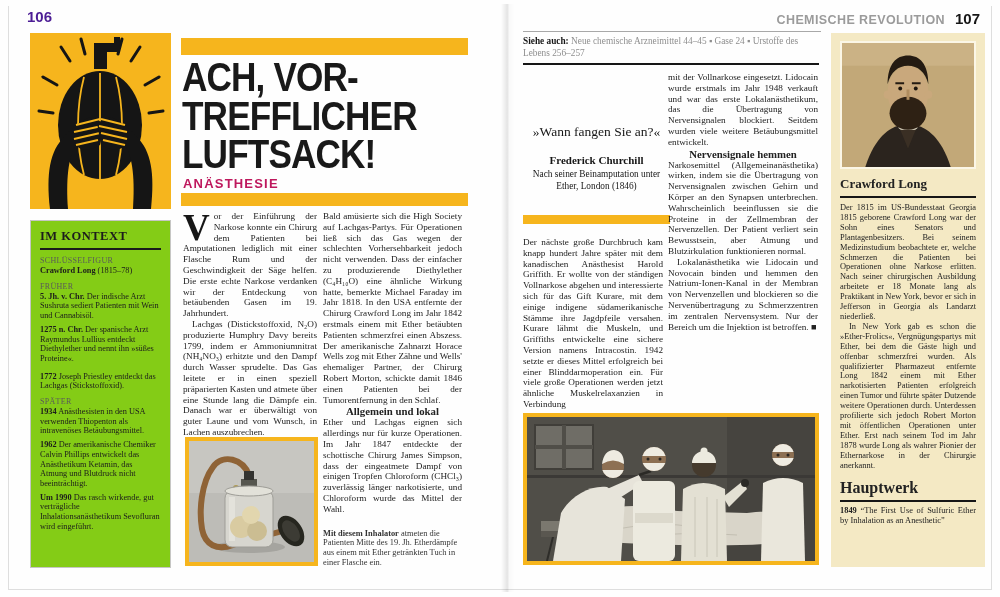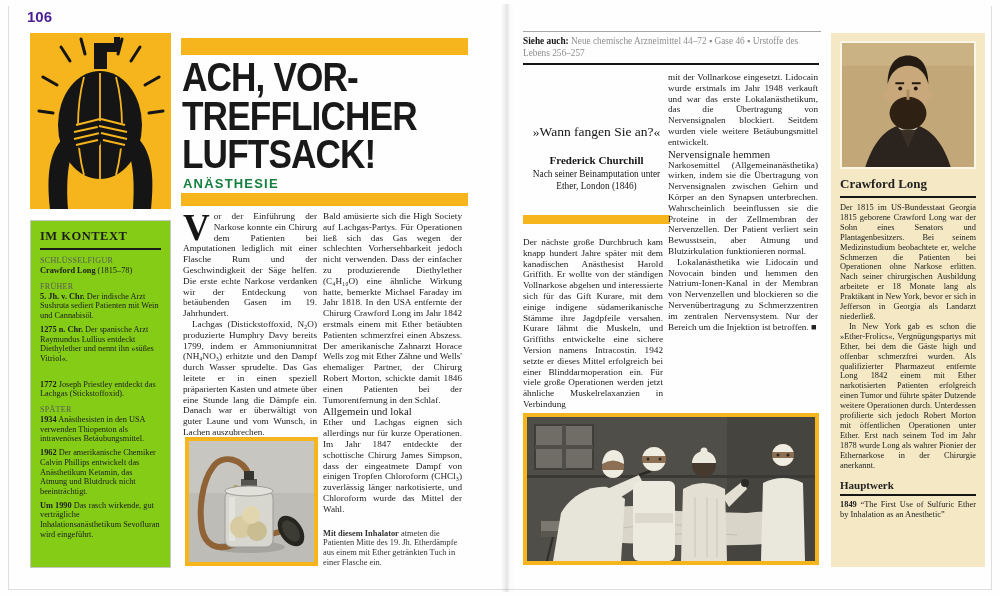--- a/index.html
+++ b/index.html
@@ -14,27 +14,27 @@
           background:linear-gradient(90deg,rgba(0,0,0,0) 0%,rgba(0,0,0,0.10) 45%,rgba(0,0,0,0.02) 60%,rgba(0,0,0,0) 100%);}
   .pagenum{font:bold 15px/1 "Liberation Sans",sans-serif;color:#4c1d95;}
   .running-head{text-align:right;white-space:nowrap;}
   .rh-title{font:bold 12.5px/1 "Liberation Sans",sans-serif;color:#9b9b9b;letter-spacing:.4px;}
   .rh-num{font:bold 15px/1 "Liberation Sans",sans-serif;color:#161616;margin-left:10px;}
 
   
   .bar{background:#F6B51D;}
   .headline{font:bold 40px/38.5px "Liberation Sans",sans-serif;color:#191919;
             letter-spacing:-1px;transform:scaleX(.88);transform-origin:0 0;white-space:nowrap;}
-  .kicker{font:bold 13px/1 "Liberation Sans",sans-serif;color:#15803d;letter-spacing:1.2px;}
+  .kicker{font:bold 13px/1 "Liberation Sans",sans-serif;color:#be185d;letter-spacing:1.2px;}
 
   
   .col{position:absolute;font-size:9.2px;line-height:10.8px;text-align:justify;color:#222;}
   .col p{margin:0;}
   .ind{text-indent:9px;}
-  .colhead{font-weight:normal;font-size:10.8px;line-height:12px;margin:5px 0 2px;text-align:left;}
+  .colhead{font-weight:bold;font-size:10.8px;line-height:12px;margin:5px 0 2px;text-align:center;}
   .dropcap{float:left;font-size:37px;line-height:29px;font-weight:bold;padding:2px 4px 0 0;color:#161616;}
   .caption{font-size:8.4px;line-height:9.9px;text-align:left;color:#333;}
   .cap-flow{margin-top:14px !important;}
 
   
   .ctx{position:absolute;border:1px solid #c6c6c4;background:#84cc16;box-sizing:border-box;
        padding:8px 9px;overflow:hidden;}
   .ctx-title{font-size:12.5px;font-weight:bold;letter-spacing:.5px;border-bottom:2px solid #1a1a1a;
              padding-bottom:4px;margin-bottom:5px;}
   .ctx-label{font-size:8px;color:#5a5a5a;margin-top:6px;letter-spacing:.3px;}
@@ -56,21 +56,21 @@
   .photo svg{display:block;width:100%;height:100%;}
   .iconbox{position:absolute;background:#F6B51D;}
   .iconbox svg{display:block;width:100%;height:100%;}
 
   
   .bio{position:absolute;background:#F4E9C4;box-sizing:border-box;padding:8px 9px;color:#222;overflow:hidden;}
   .portrait{border:2px solid #fbf6e6;height:124px;margin-bottom:7px;background:#c2a878;}
   .portrait svg{display:block;width:100%;height:100%;}
   .bio-name{font-size:13px;font-weight:bold;border-bottom:2px solid #161616;padding-bottom:4px;margin-bottom:5px;}
   .bio p{font-size:8.4px;line-height:9.9px;text-align:justify;margin:0;}
-  .bio-works{font-size:11px;font-weight:bold;border-bottom:2px solid #161616;padding-bottom:3px;margin:9px 0 4px;}
+  .bio-works{font-size:16px;font-weight:bold;border-bottom:2px solid #161616;padding-bottom:3px;margin:9px 0 4px;}
 </style>
 </head>
 <body>
 
 <div class="spread">
 
   <div class="edge-v" style="left:8px;"></div>
   <div class="edge-v" style="left:991px;"></div>
   <div class="edge-b"></div>
   <div class="gutter"></div>
@@ -127,22 +127,22 @@
   </div>
   <div class="abs kicker" style="left:183px;top:177px;">ANÄSTHESIE</div>
   <div class="abs bar" style="left:181px;top:193px;width:287px;height:13px;"></div>
 
   <aside class="ctx" style="left:30px;top:220px;width:141px;height:348px;">
     <div class="ctx-title">IM KONTEXT</div>
     <div class="ctx-label">SCHLÜSSELFIGUR</div>
     <p class="e"><b>Crawford Long</b><span> (1815–78)</span></p>
     <div class="ctx-label">FRÜHER</div>
     <p class="e"><b>5. Jh. v. Chr.</b><span> Der indische Arzt Sushruta sediert Patienten mit Wein und Cannabisöl.</span></p>
-    <p class="e" style="margin-top:4px;"><b>1275 n. Chr.</b><span> Der spanische Arzt Raymundus Lullius entdeckt Diethylether und nennt ihn »süßes Vitriol«.</span></p>
-    <p class="e" style="margin-top:16px;"><b>1772</b><span> Joseph Priestley entdeckt das Lachgas (Stickstoffoxid).</span></p>
+    <p class="e" style="margin-top:4px;"><b>1275 n. Chr.</b><span> Der spanische Arzt Raymundus Lullius entdeckt Diethylether und nennt ihn »süßes Proteine«.</span></p>
+    <p class="e" style="margin-top:8px;"><b>1772</b><span> Joseph Priestley entdeckt das Lachgas (Stickstoffoxid).</span></p>
     <div class="ctx-label">SPÄTER</div>
     <p class="e"><b>1934</b><span> Anästhesisten in den USA verwenden Thiopenton als intravenöses Betäubungsmittel.</span></p>
     <p class="e" style="margin-top:4px;"><b>1962</b><span> Der amerikanische Chemiker Calvin Phillips entwickelt das Anästhetikum Ketamin, das Atmung und Blutdruck nicht beeinträchtigt.</span></p>
     <p class="e" style="margin-top:4px;"><b>Um 1990</b><span> Das rasch wirkende, gut verträgliche Inhalationsanästhetikum Sevofluran wird eingeführt.</span></p>
   </aside>
 
   <div class="col" style="left:183px;top:211px;width:134px;">
     <p><span class="dropcap">V</span><span>or der Einführung der Narkose konnte ein Chirurg dem Patienten bei Amputationen lediglich mit einer Flasche Rum und der Geschwindigkeit der Säge helfen. Die erste echte Narkose verdanken wir der Entdeckung von betäubenden Gasen im 19. Jahrhundert.</span></p>
     <p class="ind">Lachgas (Distickstoffoxid, N₂O) produzierte Humphry Davy bereits 1799, indem er Ammoniumnitrat (NH₄NO₃) erhitzte und den Dampf durch Wasser sprudelte. Das Gas leitete er in einen speziell präparierten Kasten und atmete über eine Stunde lang die Dämpfe ein. Danach war er überwältigt von guter Laune und vom Wunsch, in Lachen auszubrechen.</p>
   </div>
@@ -170,23 +170,26 @@
     </svg>
   </figure>
 
   <div class="col" style="left:323px;top:211px;width:139px;">
     <p>Bald amüsierte sich die High Society auf Lachgas-Partys. Für Operationen ließ sich das Gas wegen der schlechten Vorhersehbarkeit jedoch nicht verwenden. Dass der einfacher zu produzierende Diethylether (C₄H₁₀O) eine ähnliche Wirkung hatte, bemerkte Michael Faraday im Jahr 1818. In den USA entfernte der Chirurg Crawford Long im Jahr 1842 erstmals einem mit Ether betäubten Patienten schmerzfrei einen Abszess. Der amerikanische Zahnarzt Horace Wells zog mit Ether Zähne und Wells' ehemaliger Partner, der Chirurg Robert Morton, schickte damit 1846 einen Patienten bei der Tumorentfernung in den Schlaf.</p>
     <p class="colhead">Allgemein und lokal</p>
     <p>Ether und Lachgas eignen sich allerdings nur für kurze Operationen. Im Jahr 1847 entdeckte der schottische Chirurg James Simpson, dass der eingeatmete Dampf von einigen Tropfen Chloroform (CHCl₃) zuverlässig länger narkotisierte, und Chloroform wurde das Mittel der Wahl.</p>
     <p class="caption cap-flow"><b>Mit diesem Inhalator</b><span> atmeten die Patienten Mitte des 19. Jh. Etherdämpfe aus einem mit Ether getränkten Tuch in einer Flasche ein.</span></p>
   </div>
 
+  <div class="abs running-head" style="left:650px;top:10px;width:330px;">
+    <span class="rh-title">CHEMISCHE REVOLUTION</span><span class="rh-num">107</span>
+  </div>
 
   <div class="abs see-also" style="left:523px;top:31px;width:298px;">
-    <b>Siehe auch:</b><span> Neue chemische Arzneimittel 44–72 ▪ Gase 46 ▪ Urstoffe des Lebens 256–257</span>
+    <b>Siehe auch:</b><span> Neue chemische Arzneimittel 44–45 ▪ Gase 24 ▪ Urstoffe des Lebens 256–257</span>
   </div>
   <div class="abs rule-thick" style="left:523px;top:63px;width:296px;height:2px;"></div>
 
   <div class="abs quote-block" style="left:523px;top:124px;width:147px;">
     <div class="q-text">»Wann fangen Sie an?«</div>
     <div class="q-author">Frederick Churchill</div>
     <div class="q-src">Nach seiner Beinamputation unter Ether, London (1846)</div>
   </div>
   <div class="abs bar" style="left:523px;top:215px;width:147px;height:9px;"></div>
 

